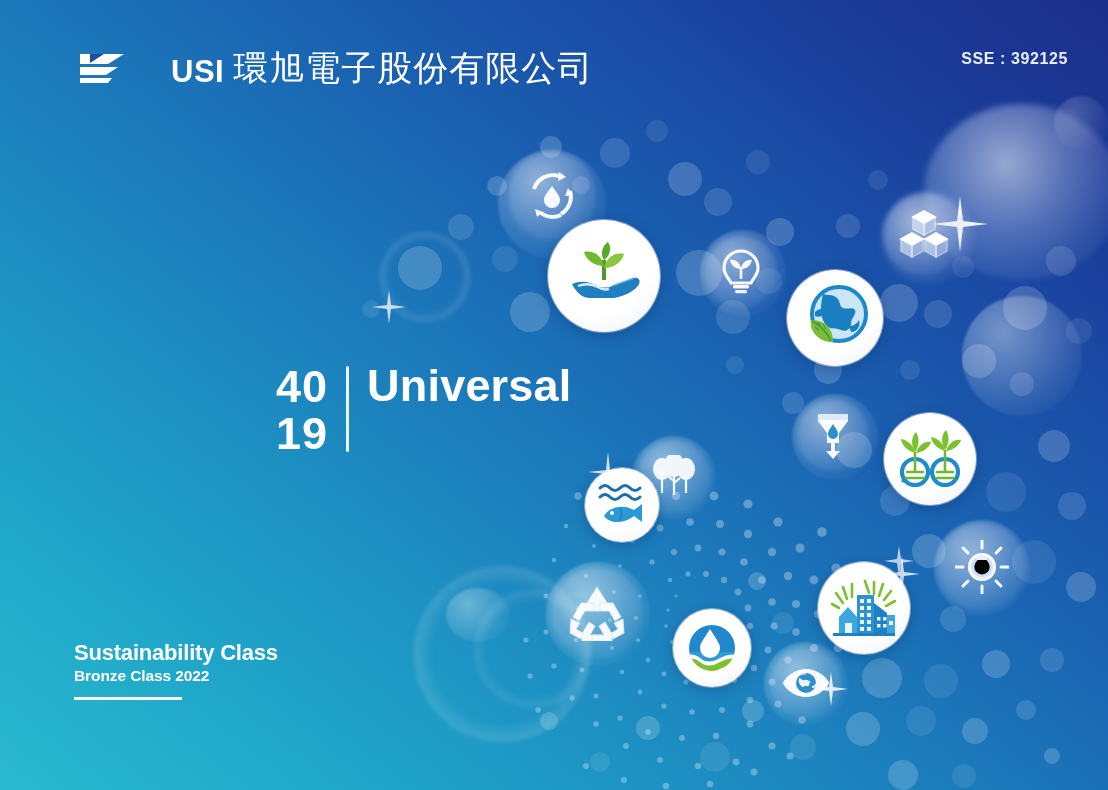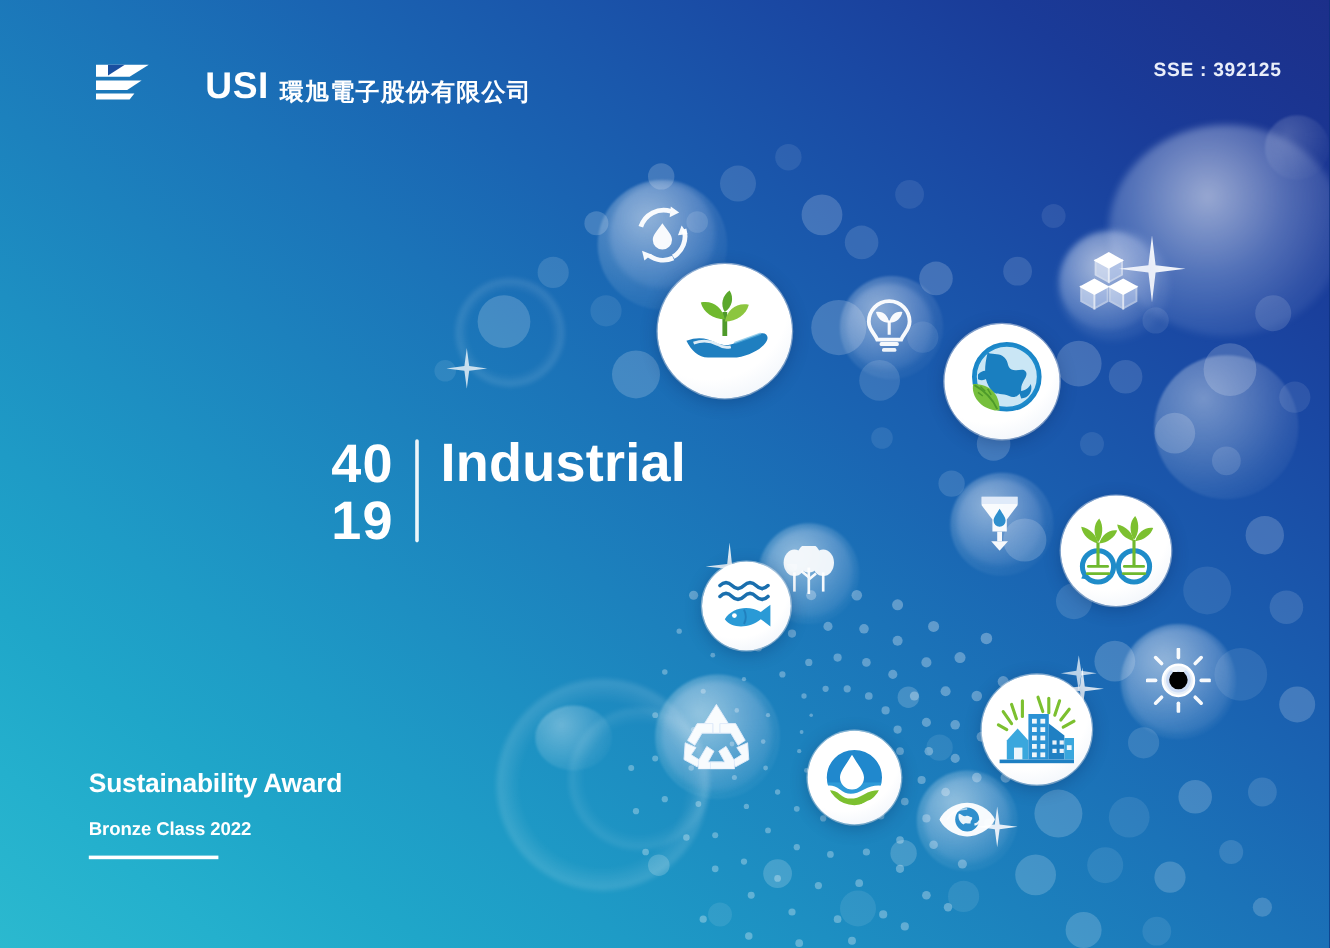--- a/index.html
+++ b/index.html
@@ -73,21 +73,21 @@
   
   #logo-block{position:absolute;left:78px;top:50px;}
   #logo-row{display:flex;align-items:flex-end;gap:9px;}
   #logo-mark{width:84px;height:36px;}
   #logo-usi{
     font-weight:bold;font-size:31px;color:#fff;letter-spacing:.5px;
     line-height:.95;
   }
   #logo-cn{
     font-family:"DejaVu Sans","Liberation Sans",sans-serif;
-    font-weight:bold;font-size:20px;color:#fff;letter-spacing:1px;
+    font-weight:normal;font-size:35px;color:#fff;letter-spacing:1px;
     line-height:1;white-space:nowrap;
   }
   #logo-en{
     margin-top:5px;margin-left:94px;
     font-size:11.5px;font-weight:bold;color:#fff;letter-spacing:.1px;
     white-space:nowrap;
   }
 
   
   #sse{
@@ -102,21 +102,21 @@
     letter-spacing:1px;text-align:left;padding-top:2px;
   }
   #title-div{width:3px;background:rgba(255,255,255,.92);margin:4px 18px 6px 18px;border-radius:2px;}
   #title-main{color:#fff;}
   #title-l1{font-size:45px;font-weight:bold;line-height:1.06;letter-spacing:.2px;}
   #title-l2{font-size:45px;font-weight:bold;line-height:1.06;letter-spacing:.2px;}
 
   
   #award{position:absolute;left:74px;top:640px;color:#fff;}
   #award-t1{font-size:22px;font-weight:bold;letter-spacing:-.2px;line-height:1.15;}
-  #award-t2{font-size:15.5px;font-weight:bold;letter-spacing:-.1px;margin-top:18px;}
+  #award-t2{font-size:15.5px;font-weight:bold;letter-spacing:-.1px;margin-top:2px;}
   #award-rule{width:108px;height:3px;background:#fff;margin:12px 0 7px 0;}
   #award-t3{font-size:19.5px;font-weight:bold;letter-spacing:-.3px;}
 
   
   .icon{position:absolute;}
   .icon.filled{
     border-radius:50%;
     background:radial-gradient(circle at 38% 26%,#ffffff 0%,#ffffff 62%,#f2f6fb 82%,#dfe8f3 100%);
     box-shadow:0 3px 14px rgba(4,30,80,.30), 0 0 0 1px rgba(255,255,255,.5);
     display:flex;align-items:center;justify-content:center;
@@ -374,26 +374,26 @@
 
   <div id="sse">SSE : 392125</div>
 
   <div id="title-wrap">
     <div id="year">
       <div>40</div>
       <div>19</div>
     </div>
     <div id="title-div"></div>
     <div id="title-main">
-      <div id="title-l2">Industrial</div>
+      <div id="title-l2">Universal</div>
     </div>
   </div>
 
   <div id="award">
-    <div id="award-t1">Sustainability Award</div>
+    <div id="award-t1">Sustainability Class</div>
     <div id="award-t2">Bronze Class 2022</div>
     <div id="award-rule"></div>
   </div>
 
   <div class="icon ghost" style="left:519px;top:163px;width:66px;height:66px;">
     <svg width="54" height="54" viewBox="0 0 54 54">
       <g fill="none" stroke="#ffffff" stroke-width="4" opacity=".95">
         <path d="M9 20 A20 20 0 0 1 34 7"></path>
         <path d="M45 22 A20 20 0 0 1 36 45"></path>
         <path d="M16 44 A20 20 0 0 0 36 46"></path>

